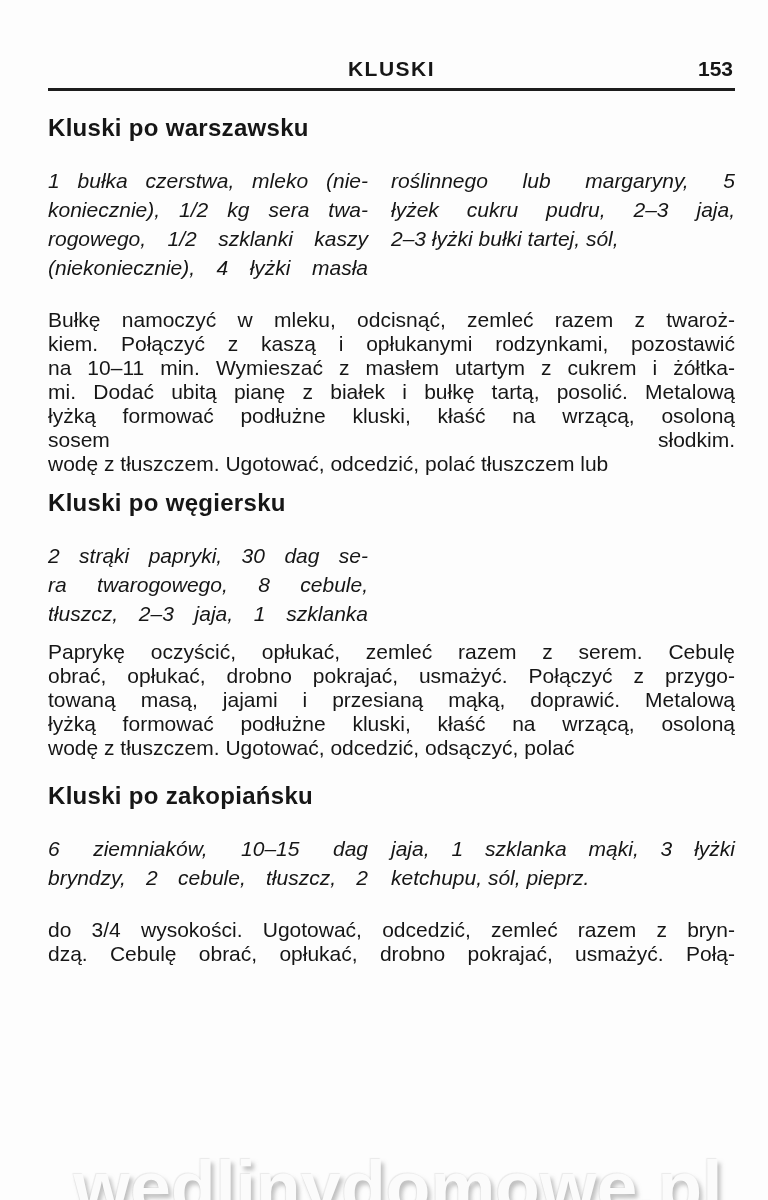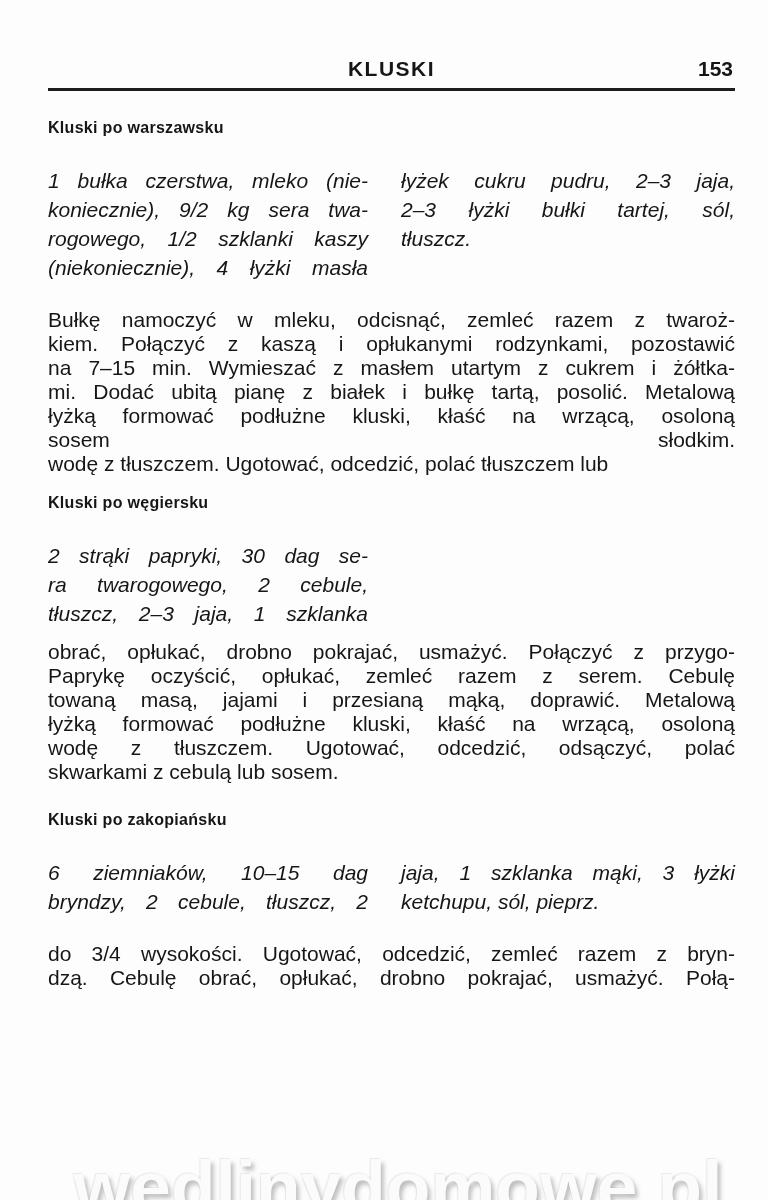--- a/index.html
+++ b/index.html
@@ -46,30 +46,30 @@
     border-top: 3px solid #1d1d1d;
     margin: 7px 0 0 0;
   }
 
   
   .sec-1 { margin-top: 23px; }
   .sec-2 { margin-top: 13px; }
   .sec-3 { margin-top: 22px; }
   .recipe-title {
     margin: 0;
-    font-size: 16px;
+    font-size: 24px;
     line-height: 27px;
     font-weight: bold;
     letter-spacing: 0.3px;
   }
 
   
   .cols {
     display: flex;
-    gap: 33px;
+    gap: 23px;
     margin-top: 25px;
     font-style: italic;
     font-size: 21px;
   }
   .col-left  { width: 320px; flex: none; }
   .col-right { flex: 1; }
   .cols .lines > div { line-height: 29px; }
 
   
   .method {
@@ -117,57 +117,56 @@
       <div class="rh-title">KLUSKI</div>
       <div class="rh-num">153</div>
     </div>
     <hr class="rule">
 
     <section class="sec-1">
       <h2 class="recipe-title">Kluski po warszawsku</h2>
       <div class="cols">
         <div class="col-left lines">
             <div>1 bułka czerstwa, mleko (nie-</div>
-            <div>koniecznie), 9/2 kg sera twa-</div>
+            <div>koniecznie), 1/2 kg sera twa-</div>
             <div>rogowego, 1/2 szklanki kaszy</div>
             <div>(niekoniecznie), 4 łyżki masła</div>
           </div>
         <div class="col-right lines last-left">
+            <div>roślinnego lub margaryny, 5</div>
             <div>łyżek cukru pudru, 2–3 jaja,</div>
             <div>2–3 łyżki bułki tartej, sól,</div>
-            <div>tłuszcz.</div>
           </div>
       </div>
       <div class="method lines last-left">
           <div>Bułkę namoczyć w mleku, odcisnąć, zemleć razem z twaroż-</div>
           <div>kiem. Połączyć z kaszą i opłukanymi rodzynkami, pozostawić</div>
-          <div>na 7–15 min. Wymieszać z masłem utartym z cukrem i żółtka-</div>
+          <div>na 10–11 min. Wymieszać z masłem utartym z cukrem i żółtka-</div>
           <div>mi. Dodać ubitą pianę z białek i bułkę tartą, posolić. Metalową</div>
           <div>łyżką formować podłużne kluski, kłaść na wrzącą, osoloną</div>
           <div>sosem słodkim.</div>
           <div>wodę z tłuszczem. Ugotować, odcedzić, polać tłuszczem lub</div>
         </div>
     </section>
 
     <section class="sec-2">
       <h2 class="recipe-title">Kluski po węgiersku</h2>
       <div class="cols">
         <div class="col-left lines">
             <div>2 strąki papryki, 30 dag se-</div>
-            <div>ra twarogowego, 2 cebule,</div>
+            <div>ra twarogowego, 8 cebule,</div>
             <div>tłuszcz, 2–3 jaja, 1 szklanka</div>
           </div>
       </div>
       <div class="method lines last-left">
+          <div>Paprykę oczyścić, opłukać, zemleć razem z serem. Cebulę</div>
           <div>obrać, opłukać, drobno pokrajać, usmażyć. Połączyć z przygo-</div>
-          <div>Paprykę oczyścić, opłukać, zemleć razem z serem. Cebulę</div>
           <div>towaną masą, jajami i przesianą mąką, doprawić. Metalową</div>
           <div>łyżką formować podłużne kluski, kłaść na wrzącą, osoloną</div>
           <div>wodę z tłuszczem. Ugotować, odcedzić, odsączyć, polać</div>
-          <div>skwarkami z cebulą lub sosem.</div>
         </div>
     </section>
 
     <section class="sec-3">
       <h2 class="recipe-title">Kluski po zakopiańsku</h2>
       <div class="cols">
         <div class="col-left lines">
             <div>6 ziemniaków, 10–15 dag</div>
             <div>bryndzy, 2 cebule, tłuszcz, 2</div>
           </div>

